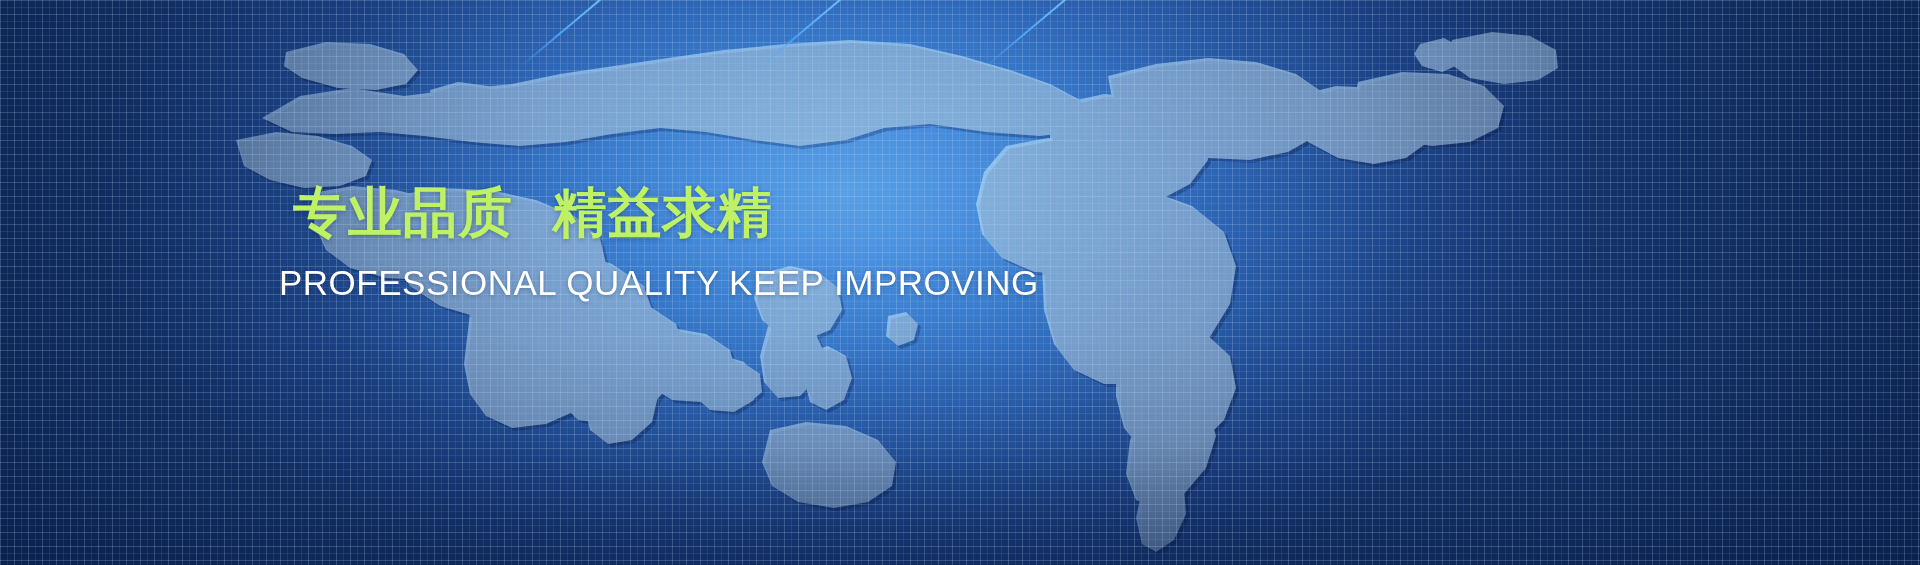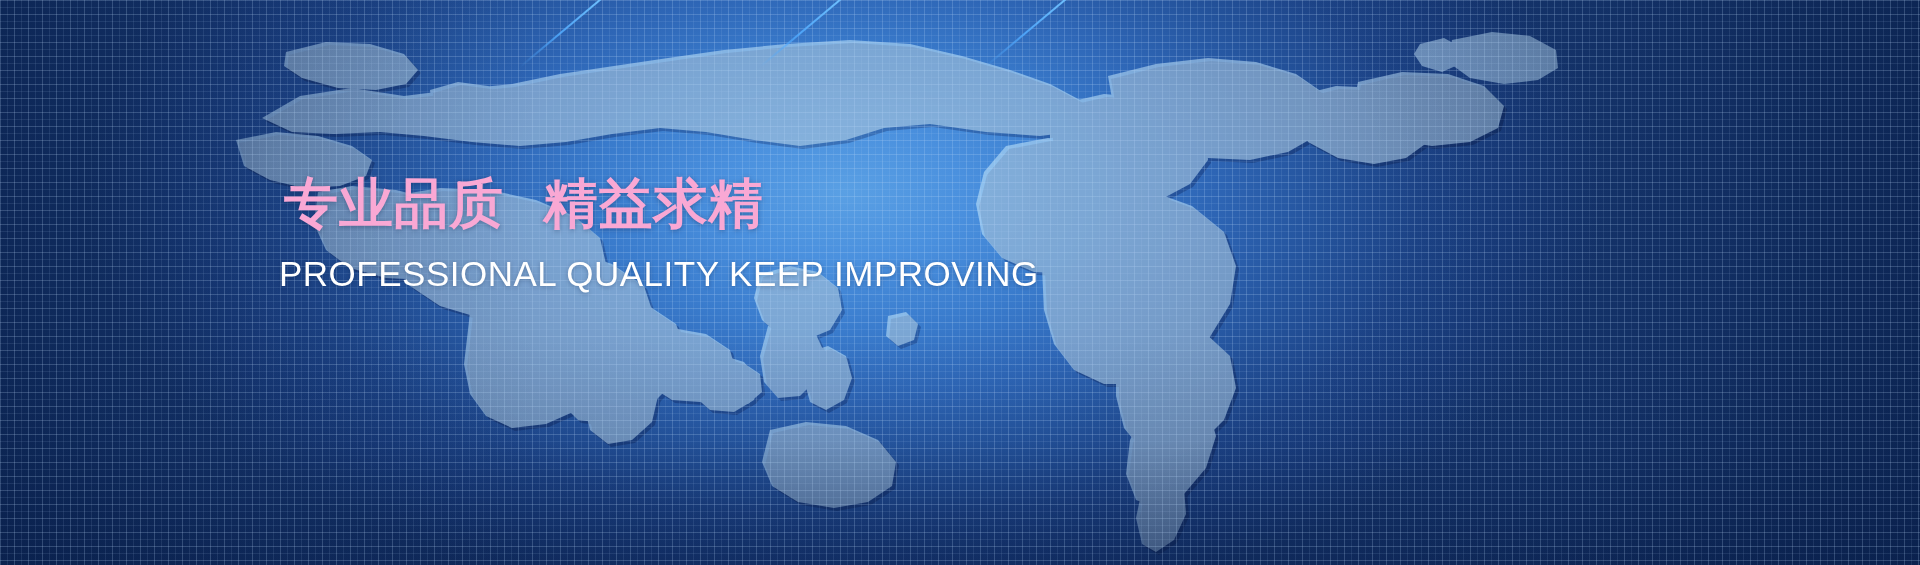--- a/index.html
+++ b/index.html
@@ -110,26 +110,26 @@
   .streak.s3 { width: 225px; left: 985px;  top: 66px;  transform: rotate(-40deg); }
 
   
   .text-block {
     position: absolute;
     left: 277px;
     top: 168px;
     width: 900px;
   }
   .headline-cn {
-    margin: 7px;
+    margin: 16px;
     font-family: "DejaVu Sans", "Liberation Sans", sans-serif;
     font-size: 54px;
     line-height: 1.08;
     font-weight: 700;
-    color: #f9a8d4;
+    color: #bef264;
     letter-spacing: 1px;
     white-space: pre;
     text-shadow: 0 1px 5px rgba(6,26,62,0.35);
   }
   .headline-en {
     margin: 22px 11px 0 2px;
     font-family: "Liberation Sans", "DejaVu Sans", sans-serif;
     font-size: 35px;
     line-height: 1.1;
     font-weight: 400;

